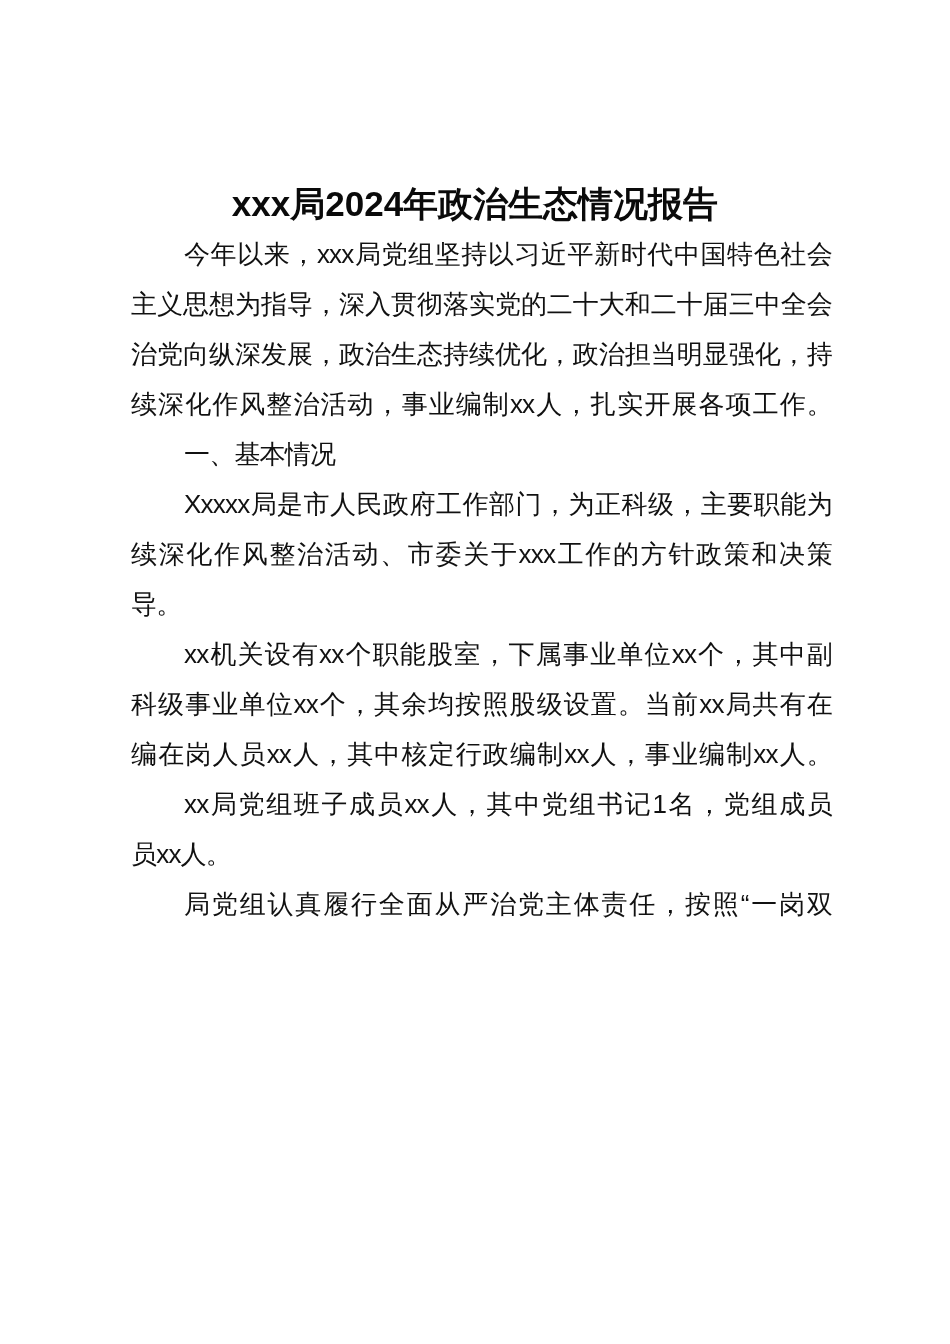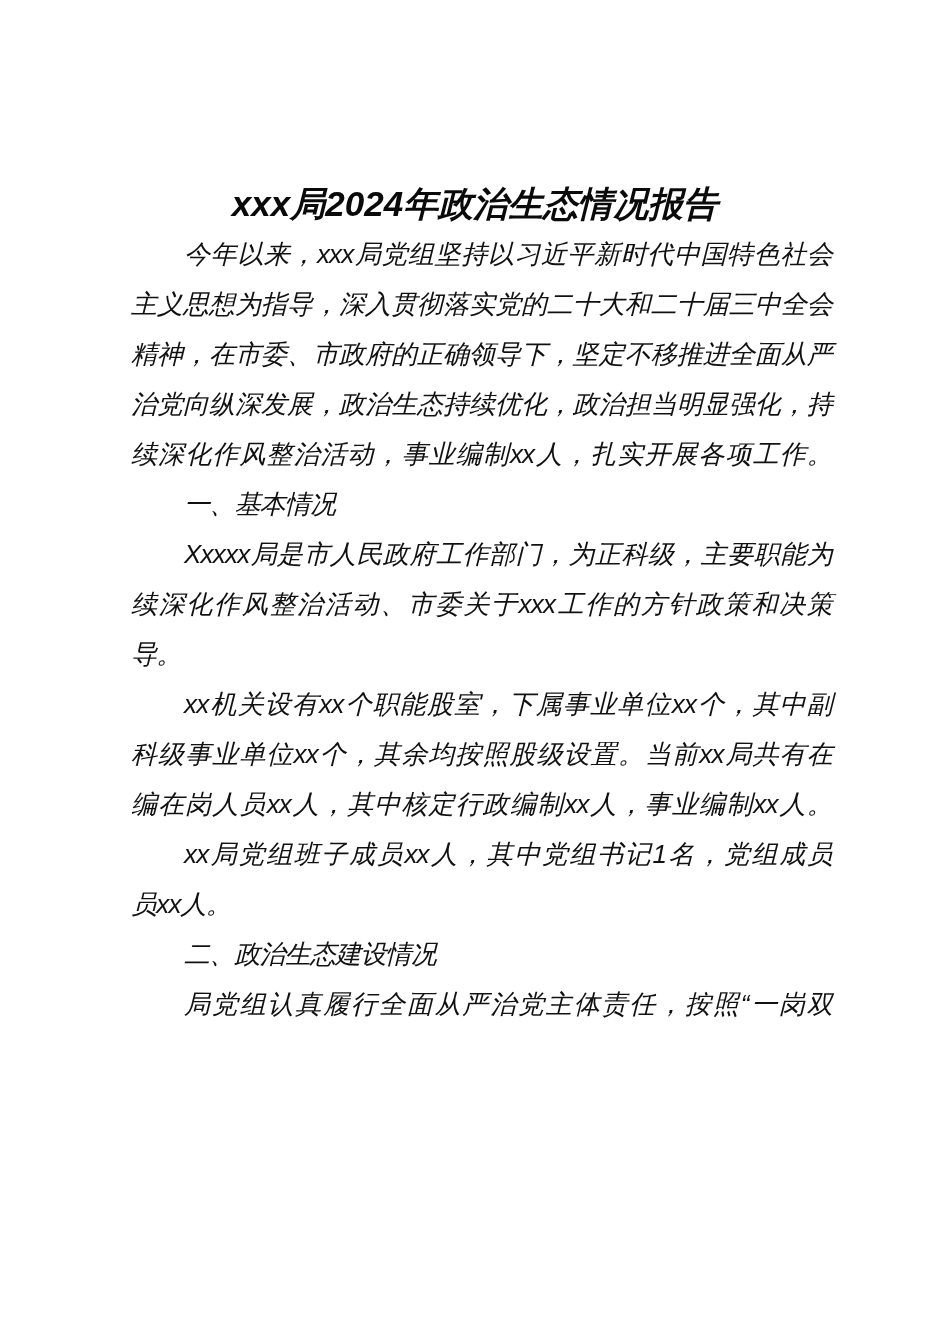--- a/index.html
+++ b/index.html
@@ -10,21 +10,20 @@
   .page {
     position: relative;
     width: 950px;
     height: 1071px;
     box-sizing: border-box;
     background: #ffffff;
     color: #111111;
     font-family: "Liberation Sans", sans-serif;
     padding: 178px 118px 0 118px;
     overflow: hidden;
-    font-style: italic;
   }
   .doc-title {
     font-size: 35px;
     font-weight: 700;
     line-height: 51px;
     text-align: center;
     white-space: nowrap;
     color: #0a0a0a;
   }
   .ln {
@@ -51,21 +50,20 @@
 </head>
 <body>
 
 <div class="page">
 
   <div class="doc-title">xxx局2024年政治生态情况报告</div>
 
   <div>
     <div class="ln ind">今年以来，xxx局党组坚持以习近平新时代中国特色社会</div>
     <div class="ln">主义思想为指导，深入贯彻落实党的二十大和二十届三中全会</div>
-    <div class="ln">精神，在市委、市政府的正确领导下，坚定不移推进全面从严</div>
     <div class="ln">治党向纵深发展，政治生态持续优化，政治担当明显强化，持</div>
     <div class="ln">续深化作风整治活动，事业编制xx人，扎实开展各项工作。</div>
   </div>
 
   <div class="ln ind end heading">一、基本情况</div>
 
   <div>
     <div class="ln ind">Xxxxx局是市人民政府工作部门，为正科级，主要职能为</div>
     <div class="ln">续深化作风整治活动、市委关于xxx工作的方针政策和决策</div>
     <div class="ln end">导。</div>
@@ -75,20 +73,19 @@
     <div class="ln ind">xx机关设有xx个职能股室，下属事业单位xx个，其中副</div>
     <div class="ln">科级事业单位xx个，其余均按照股级设置。当前xx局共有在</div>
     <div class="ln">编在岗人员xx人，其中核定行政编制xx人，事业编制xx人。</div>
   </div>
 
   <div>
     <div class="ln ind">xx局党组班子成员xx人，其中党组书记1名，党组成员</div>
     <div class="ln end">员xx人。</div>
   </div>
 
-  <div class="ln ind end heading">二、政治生态建设情况</div>
 
 
   <div>
     <div class="ln ind">局党组认真履行全面从严治党主体责任，按照“一岗双</div>
   </div>
 
 </div>
 
 </body></html>

